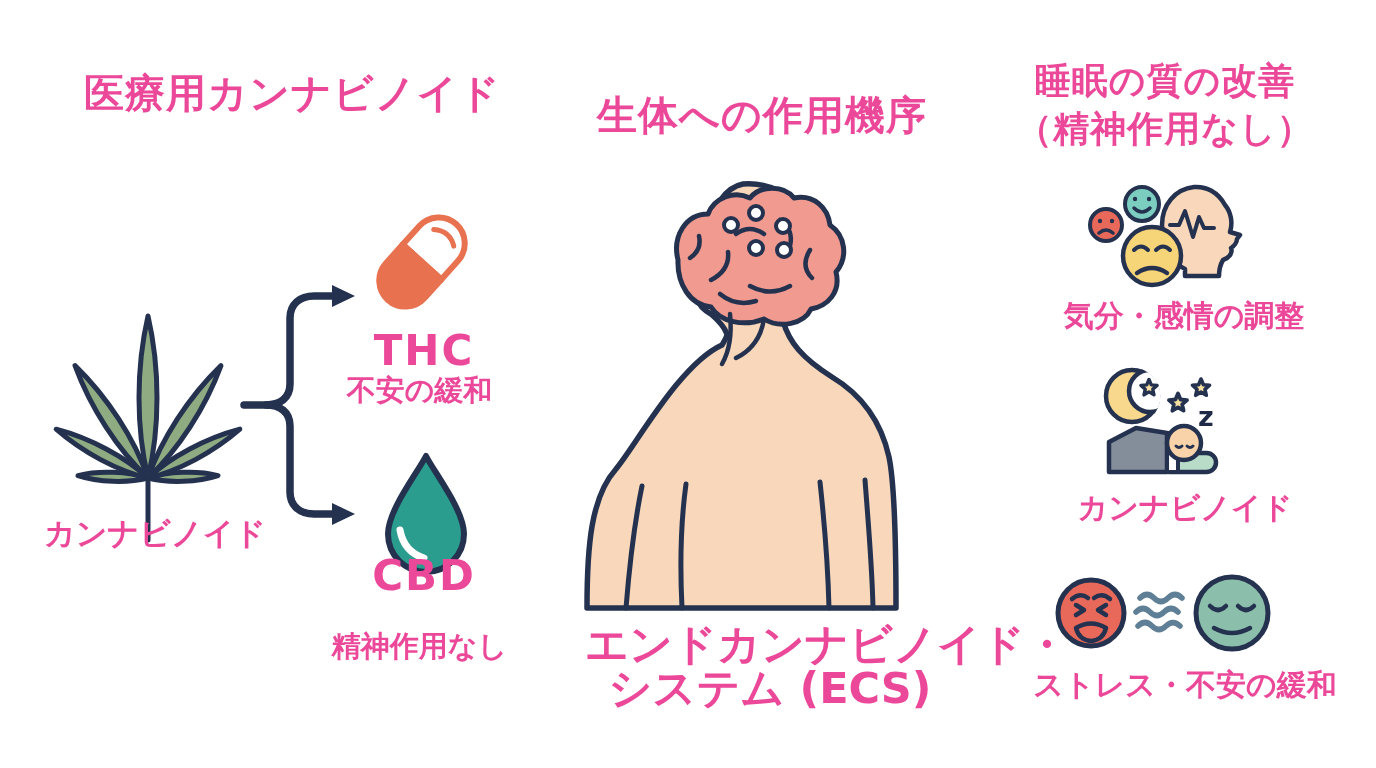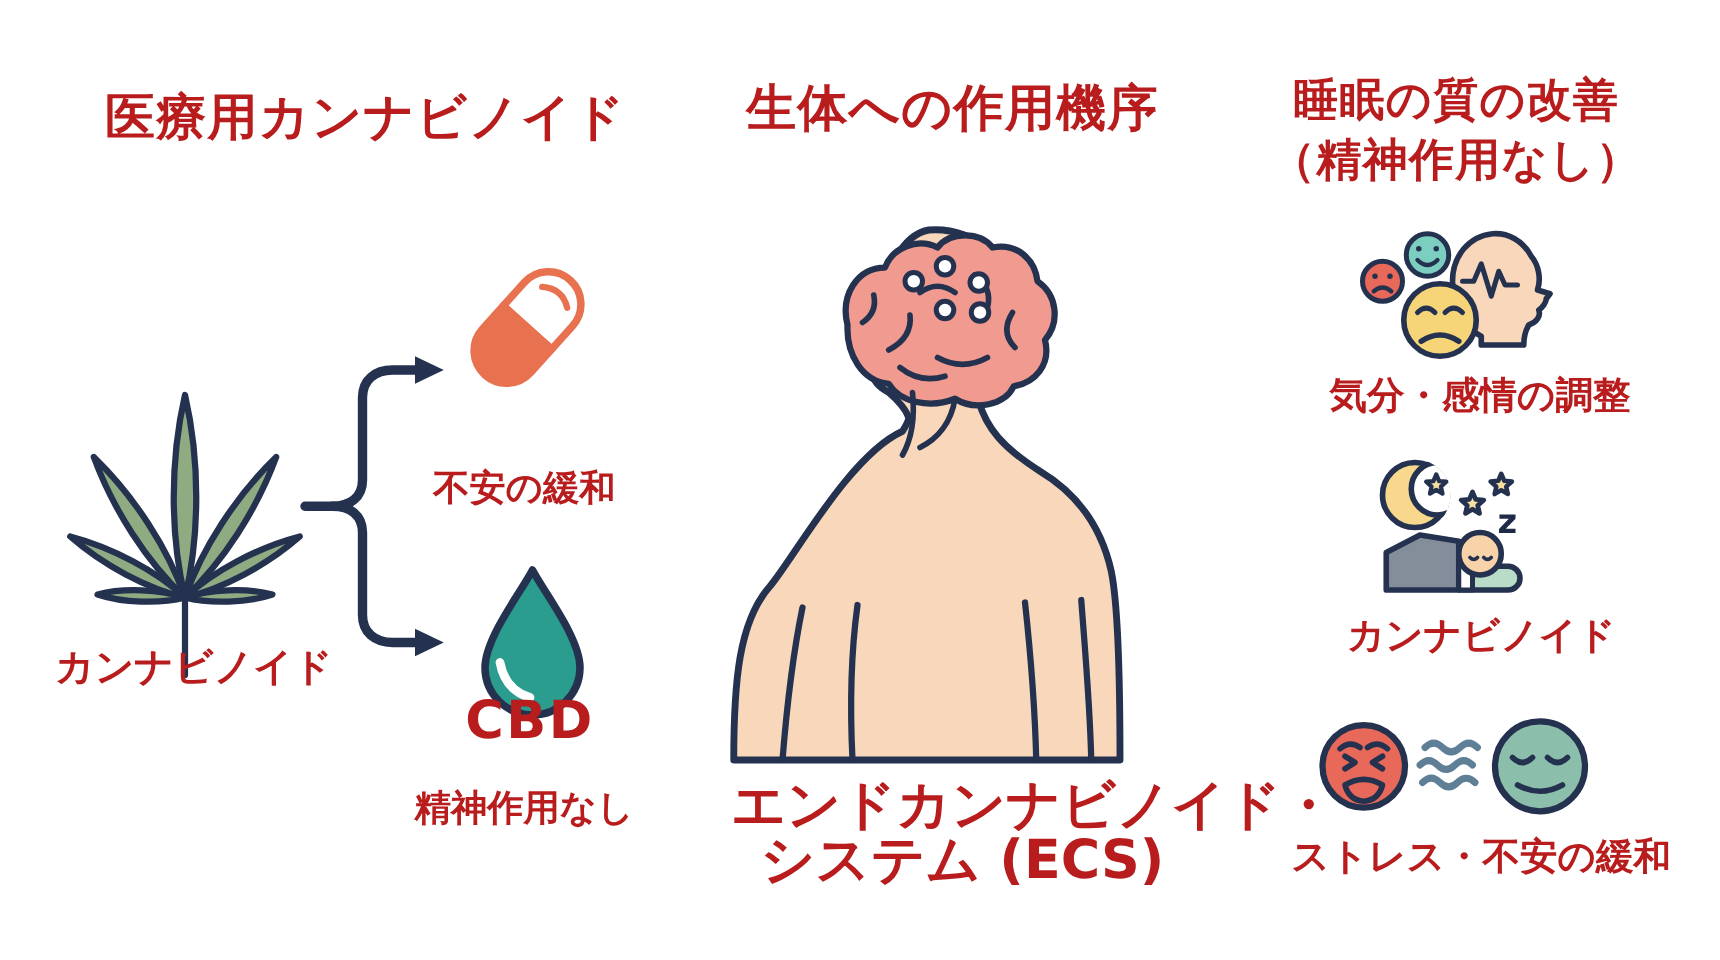--- a/index.html
+++ b/index.html
@@ -1,21 +1,21 @@
 <!DOCTYPE html>
 <html><head>
 <meta charset="utf-8">
 <style>
   html,body{margin:0;padding:0;background:#ffffff;}
   .canvas{
     position:relative;width:1376px;height:768px;background:#ffffff;overflow:hidden;
     font-family:"DejaVu Sans","Liberation Sans",sans-serif;color:#1e2a47;
   }
   .abs{position:absolute;}
-  .txt{color:#b91c1c;font-weight:700;text-align:center;white-space:nowrap;}
+  .txt{color:#ec4899;font-weight:700;text-align:center;white-space:nowrap;}
   .col-title{font-size:40px;letter-spacing:1px;}
   .col-title.two-line{font-size:36px;line-height:48px;}
   .big-abbr{font-size:42px;font-weight:800;letter-spacing:2px;}
   .note{font-size:29px;}
   .side-label{font-size:31px;margin-top:18px;}
   .caption{font-size:43px;line-height:44px;}
   .benefit-label{font-size:30px;}
   svg{display:block;overflow:visible;}
 </style>
 </head>
@@ -49,30 +49,31 @@
     <polygon points="92,225 115,236 92,247" fill="#243250"></polygon>
   </svg>
 
   <svg class="abs" style="left:363px;top:203px;" width="118" height="118" viewBox="0 0 118 118">
     <g transform="rotate(42 59 59)">
       <path d="M33,59 L33,34 A26,26 0 0 1 85,34 L85,59 Z" fill="#ffffff" stroke="#e8714f" stroke-width="6" stroke-linejoin="round"></path>
       <path d="M33,59 L33,84 A26,26 0 0 0 85,84 L85,59 Z" fill="#e8714f" stroke="#e8714f" stroke-width="6" stroke-linejoin="round"></path>
       <path d="M46,27 Q59,17 72,26" fill="none" stroke="#e8714f" stroke-width="5" stroke-linecap="round"></path>
     </g>
   </svg>
+  <div class="abs txt big-abbr" style="left:364px;top:326px;width:120px;">THC</div>
   <div class="abs txt note" style="left:327px;top:371px;width:185px;">不安の緩和</div>
 
   <svg class="abs" style="left:376px;top:448px;" width="100" height="128" viewBox="0 0 100 128">
     <path d="M50,8 C 58,24 88,62 88,86 A 38,38 0 1 1 12,86 C 12,62 42,24 50,8 Z" fill="#2a9d8f" stroke="#243250" stroke-width="6" stroke-linejoin="round"></path>
     <path d="M24,82 Q28,104 48,110" fill="none" stroke="#ffffff" stroke-width="7" stroke-linecap="round"></path>
   </svg>
   <div class="abs txt big-abbr" style="left:364px;top:551px;width:120px;text-align:center;">CBD</div>
   <div class="abs txt note" style="left:327px;top:627px;width:185px;">精神作用なし</div>
 
-  <div class="abs txt col-title" style="left:597px;top:59px;width:330px;">生体への作用機序</div>
+  <div class="abs txt col-title" style="left:597px;top:88px;width:330px;">生体への作用機序</div>
 
   <svg class="abs" style="left:578px;top:168px;" width="364" height="440" viewBox="0 0 364 440">
     <path d="M165,16 C 205,13 236,45 236,84 C 236,120 226,134 205,153 C 211,174 224,190 254,209
          C 284,227 303,253 311,289 C 317,318 318,380 318,440 L 9,440 C 9,378 13,329 38,301
          C 58,277 102,196 144,177 C 147,172 149,169 149,166 C 146,158 140,152 133,146
          C 124,141 119,135 122,129 C 113,123 107,115 107,111 L 103,108 C 103,104 109,97 115,90
          C 120,83 123,76 127,70 C 133,46 144,20 165,16 Z" fill="#f8d7ba" stroke="#243250" stroke-width="5.5" stroke-linejoin="round"></path>
     <g fill="none" stroke="#243250" stroke-width="5" stroke-linecap="round">
       <path d="M64,318 C 57,352 52,390 48,440"></path>
       <path d="M108,316 C 102,360 102,400 104,440"></path>

